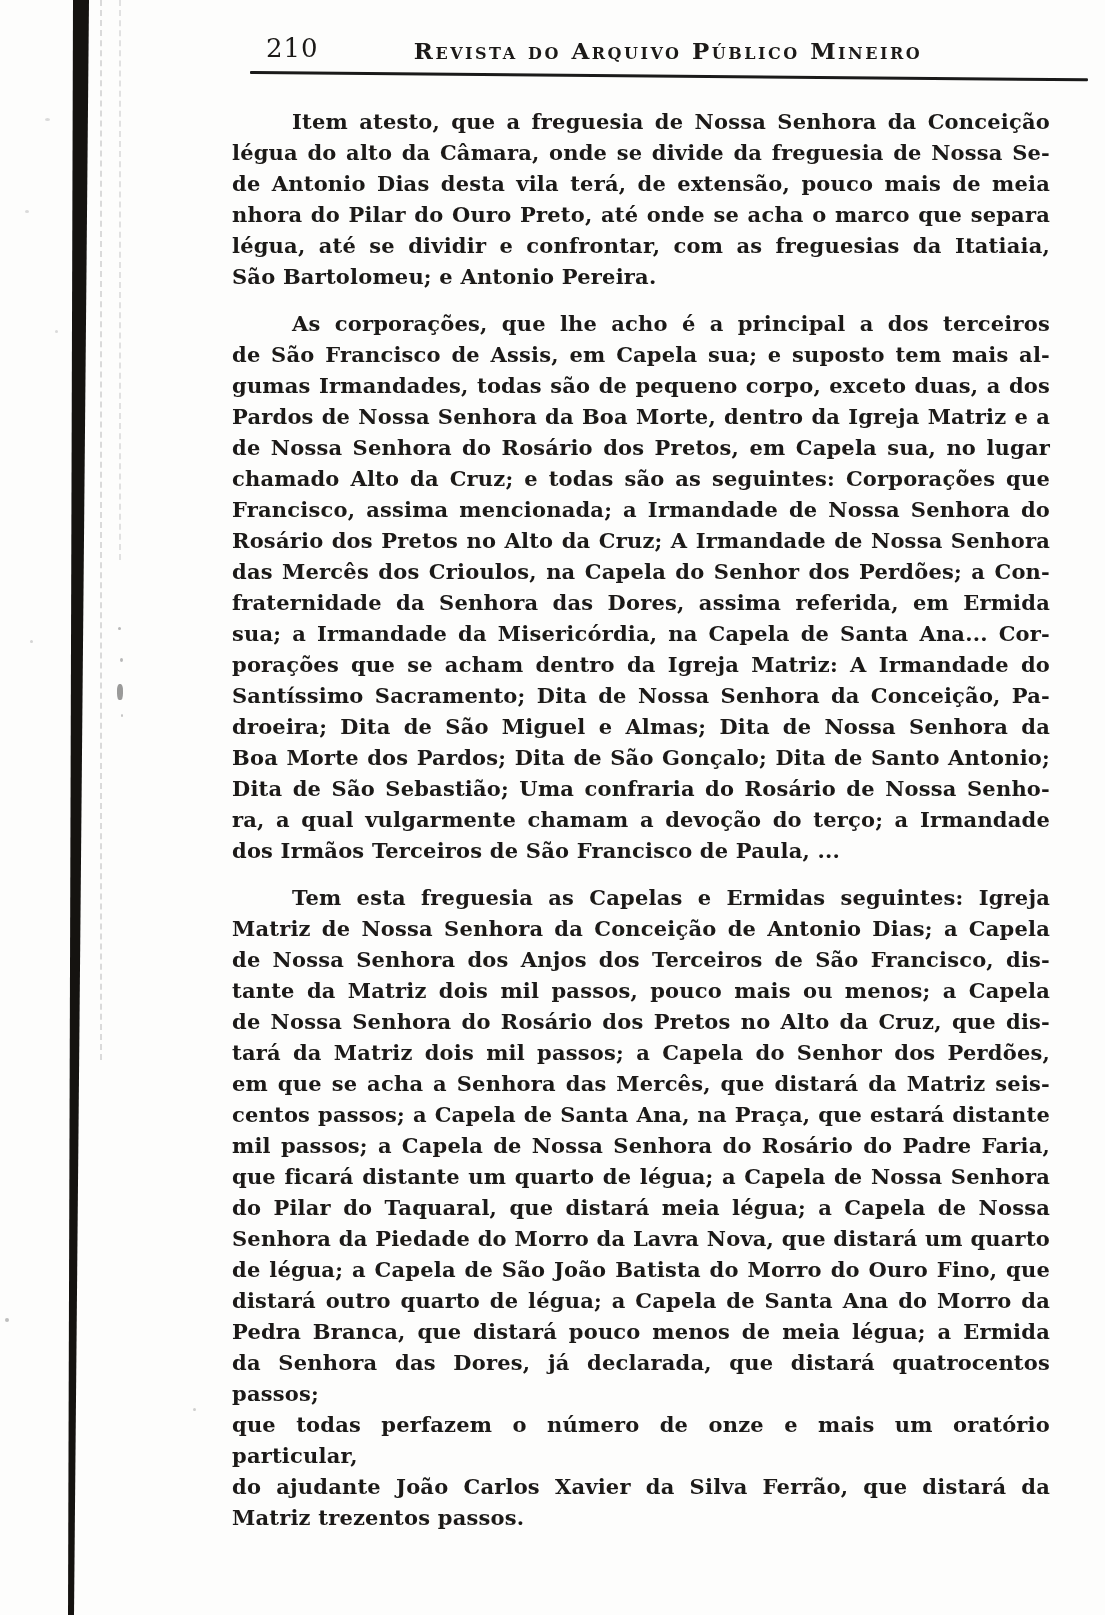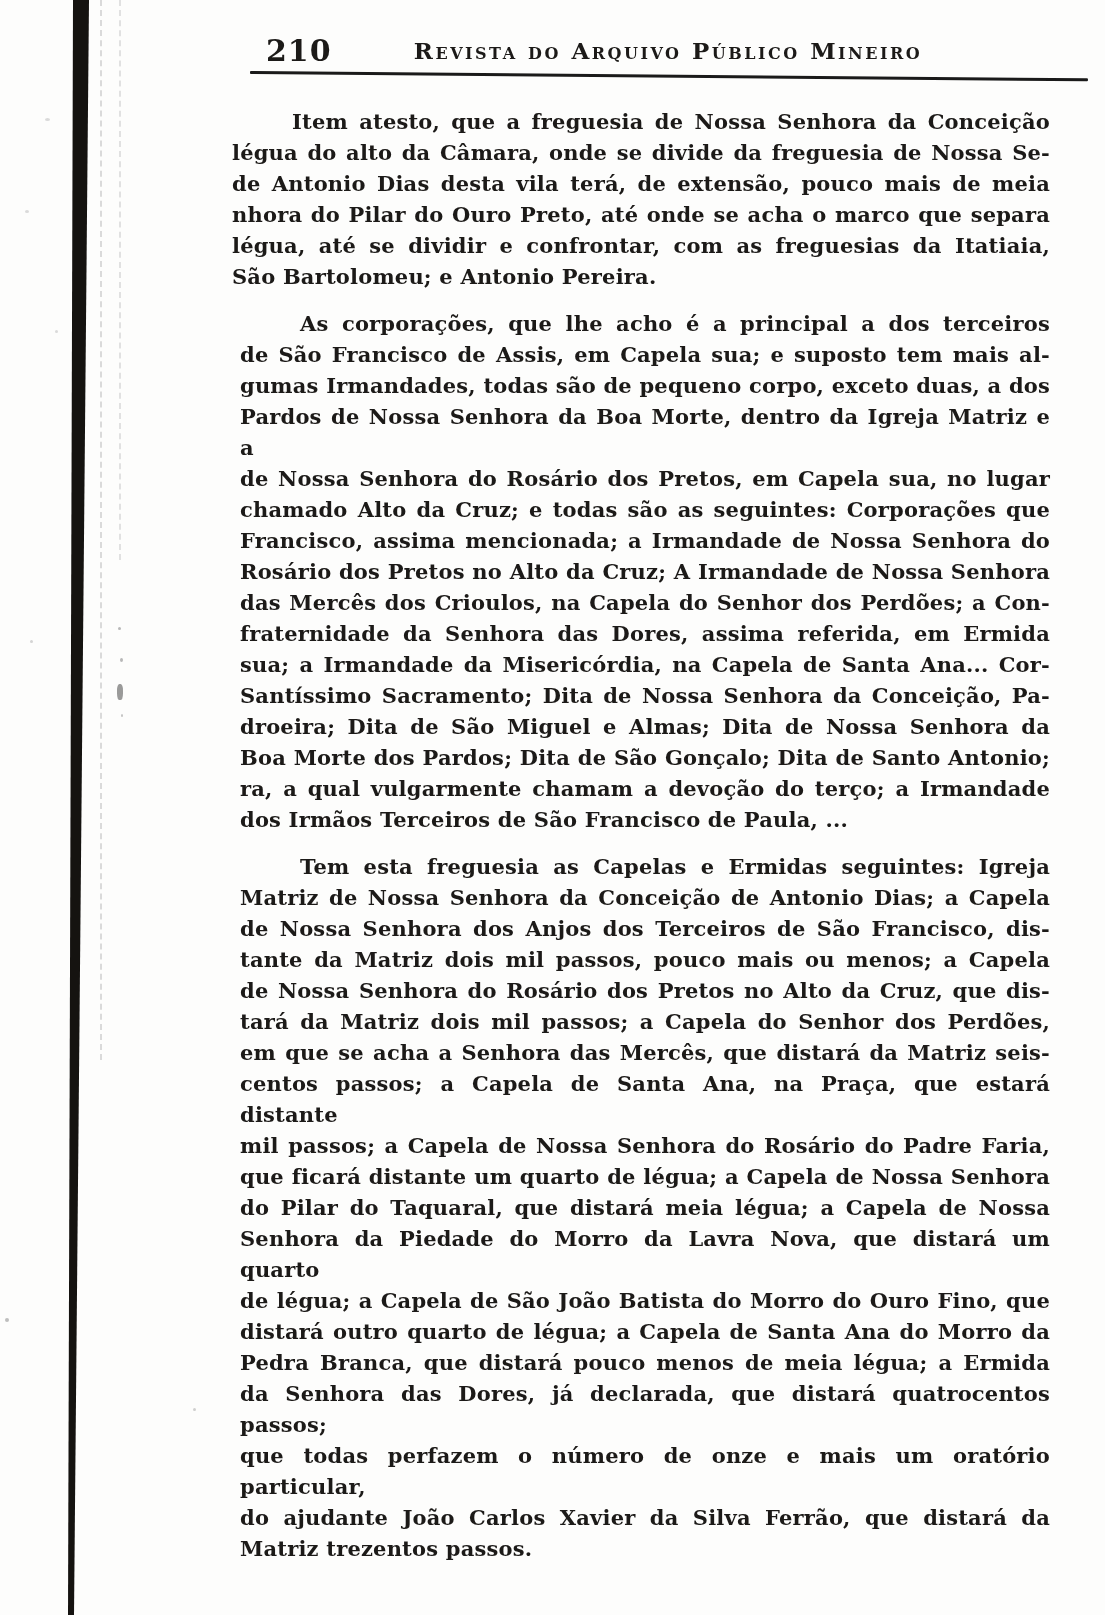--- a/index.html
+++ b/index.html
@@ -29,21 +29,21 @@
   .s5 { left:5px;   top:1318px; width:4px; height:4px;  opacity:.55; }
   .s6 { left:45px;  top:118px;  width:5px; height:3px;  opacity:.3; }
   .s7 { left:25px;  top:210px;  width:4px; height:3px;  opacity:.3; }
   .s8 { left:55px;  top:330px;  width:3px; height:3px;  opacity:.3; }
   .s9 { left:193px; top:1408px; width:3px; height:3px;  opacity:.4; }
   .s10{ left:30px;  top:640px;  width:3px; height:3px;  opacity:.35; }
 
   
   .pagenum {
     position:absolute; left:266px; top:33px;
-    font-size:30px; font-weight:700; letter-spacing:1px;
+    font-size:26px; font-weight:400; letter-spacing:1px;
   }
   .journal {
     position:absolute; left:250px; top:37px; width:836px;
     text-align:center;
     font-size:23px; font-weight:700;
     font-variant:small-caps;
     letter-spacing:2.5px;
   }
   .rule {
     position:absolute; left:250px; top:71px;
@@ -51,21 +51,21 @@
     transform:rotate(0.5deg); transform-origin:left center;
     border-radius:1px;
   }
 
   
   .bodycol {
     position:absolute; left:232px; top:106px; width:818px;
     font-size:21px; line-height:31px; font-weight:700;
     letter-spacing:.2px;
   }
-  .para + .para { margin-top:16px;margin-left:8px; }
+  .para + .para { margin-top:16px; }
   .line { text-align:justify; text-align-last:justify; }
   .line.first { text-indent:60px; }
   .line.last { text-align-last:left; }
 </style>
 </head>
 <body>
 
 <div class="page">
 
   <svg class="gutter-svg" width="140" height="1615" viewBox="0 0 140 1615">
@@ -104,23 +104,25 @@
         <div class="line">de São Francisco de Assis, em Capela sua; e suposto tem mais al-</div>
         <div class="line">gumas Irmandades, todas são de pequeno corpo, exceto duas, a dos</div>
         <div class="line">Pardos de Nossa Senhora da Boa Morte, dentro da Igreja Matriz e a</div>
         <div class="line">de Nossa Senhora do Rosário dos Pretos, em Capela sua, no lugar</div>
         <div class="line">chamado Alto da Cruz; e todas são as seguintes: Corporações que</div>
         <div class="line">Francisco, assima mencionada; a Irmandade de Nossa Senhora do</div>
         <div class="line">Rosário dos Pretos no Alto da Cruz; A Irmandade de Nossa Senhora</div>
         <div class="line">das Mercês dos Crioulos, na Capela do Senhor dos Perdões; a Con-</div>
         <div class="line">fraternidade da Senhora das Dores, assima referida, em Ermida</div>
         <div class="line">sua; a Irmandade da Misericórdia, na Capela de Santa Ana... Cor-</div>
+        <div class="line">porações que se acham dentro da Igreja Matriz: A Irmandade do</div>
         <div class="line">Santíssimo Sacramento; Dita de Nossa Senhora da Conceição, Pa-</div>
         <div class="line">droeira; Dita de São Miguel e Almas; Dita de Nossa Senhora da</div>
         <div class="line">Boa Morte dos Pardos; Dita de São Gonçalo; Dita de Santo Antonio;</div>
+        <div class="line">Dita de São Sebastião; Uma confraria do Rosário de Nossa Senho-</div>
         <div class="line">ra, a qual vulgarmente chamam a devoção do terço; a Irmandade</div>
         <div class="line last">dos Irmãos Terceiros de São Francisco de Paula, ...</div>
       </div>
       <div class="para">
         <div class="line first">Tem esta freguesia as Capelas e Ermidas seguintes: Igreja</div>
         <div class="line">Matriz de Nossa Senhora da Conceição de Antonio Dias; a Capela</div>
         <div class="line">de Nossa Senhora dos Anjos dos Terceiros de São Francisco, dis-</div>
         <div class="line">tante da Matriz dois mil passos, pouco mais ou menos; a Capela</div>
         <div class="line">de Nossa Senhora do Rosário dos Pretos no Alto da Cruz, que dis-</div>
         <div class="line">tará da Matriz dois mil passos; a Capela do Senhor dos Perdões,</div>

